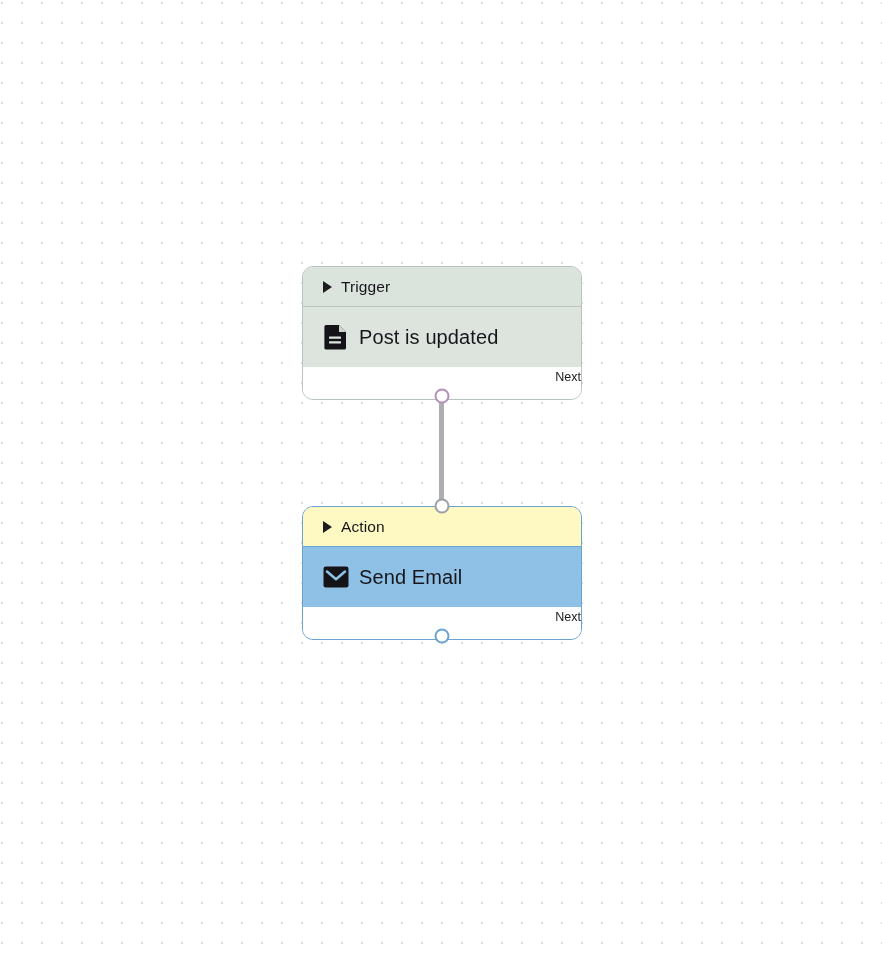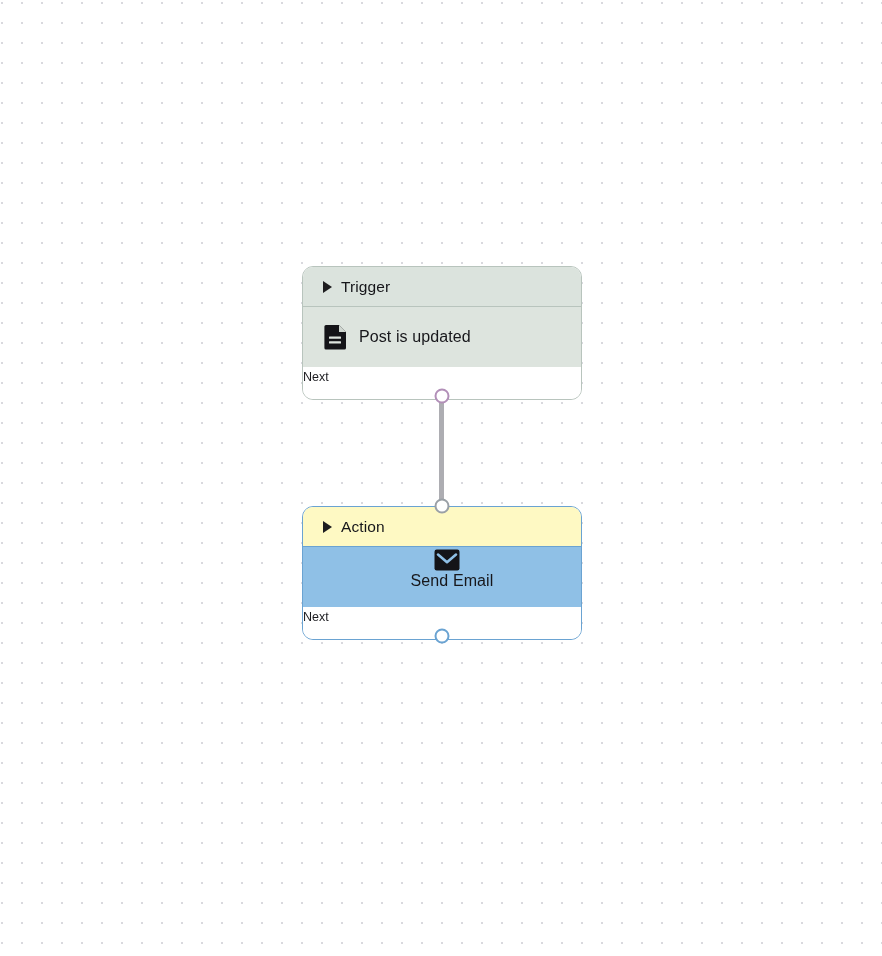--- a/index.html
+++ b/index.html
@@ -85,32 +85,32 @@
   .node-icon {
     width: 26px;
     height: 26px;
     flex: 0 0 auto;
     margin-right: 10px;
     display: flex;
     align-items: center;
     justify-content: center;
   }
   .node-title {
-    font-size: 16px;
+    font-size: 20px;
     color: #17171b;
     letter-spacing: 0.1px;
     line-height: 1;
     white-space: nowrap;
   }
   .node-footer {
     height: 32px;
     background: #ffffff;
     display: flex;
     align-items: flex-start;
-    justify-content: flex-start;
+    justify-content: flex-end;
     padding-top: 4px;
     box-sizing: border-box;
   }
   .node-footer-label {
     font-size: 12.5px;
     color: #1c1c20;
     line-height: 1;
   }
 
   
@@ -142,21 +142,20 @@
   
   #node-action .node-inner {
     border-color: #6aa3d2;
   }
   #node-action .node-header {
     background: #fef9c3;
     border-bottom-color: #6aa3d2;
   }
   #node-action .node-body {
     background: #8fc0e6;
-    flex-direction: column;
   }
 </style>
 </head>
 <body>
 
 <div id="canvas">
 
   <svg id="edge-layer" viewBox="0 0 882 956" width="882" height="956">
     <line x1="441.5" y1="396" x2="441.5" y2="506" stroke="#adadb2" stroke-width="5"></line>
   </svg>

